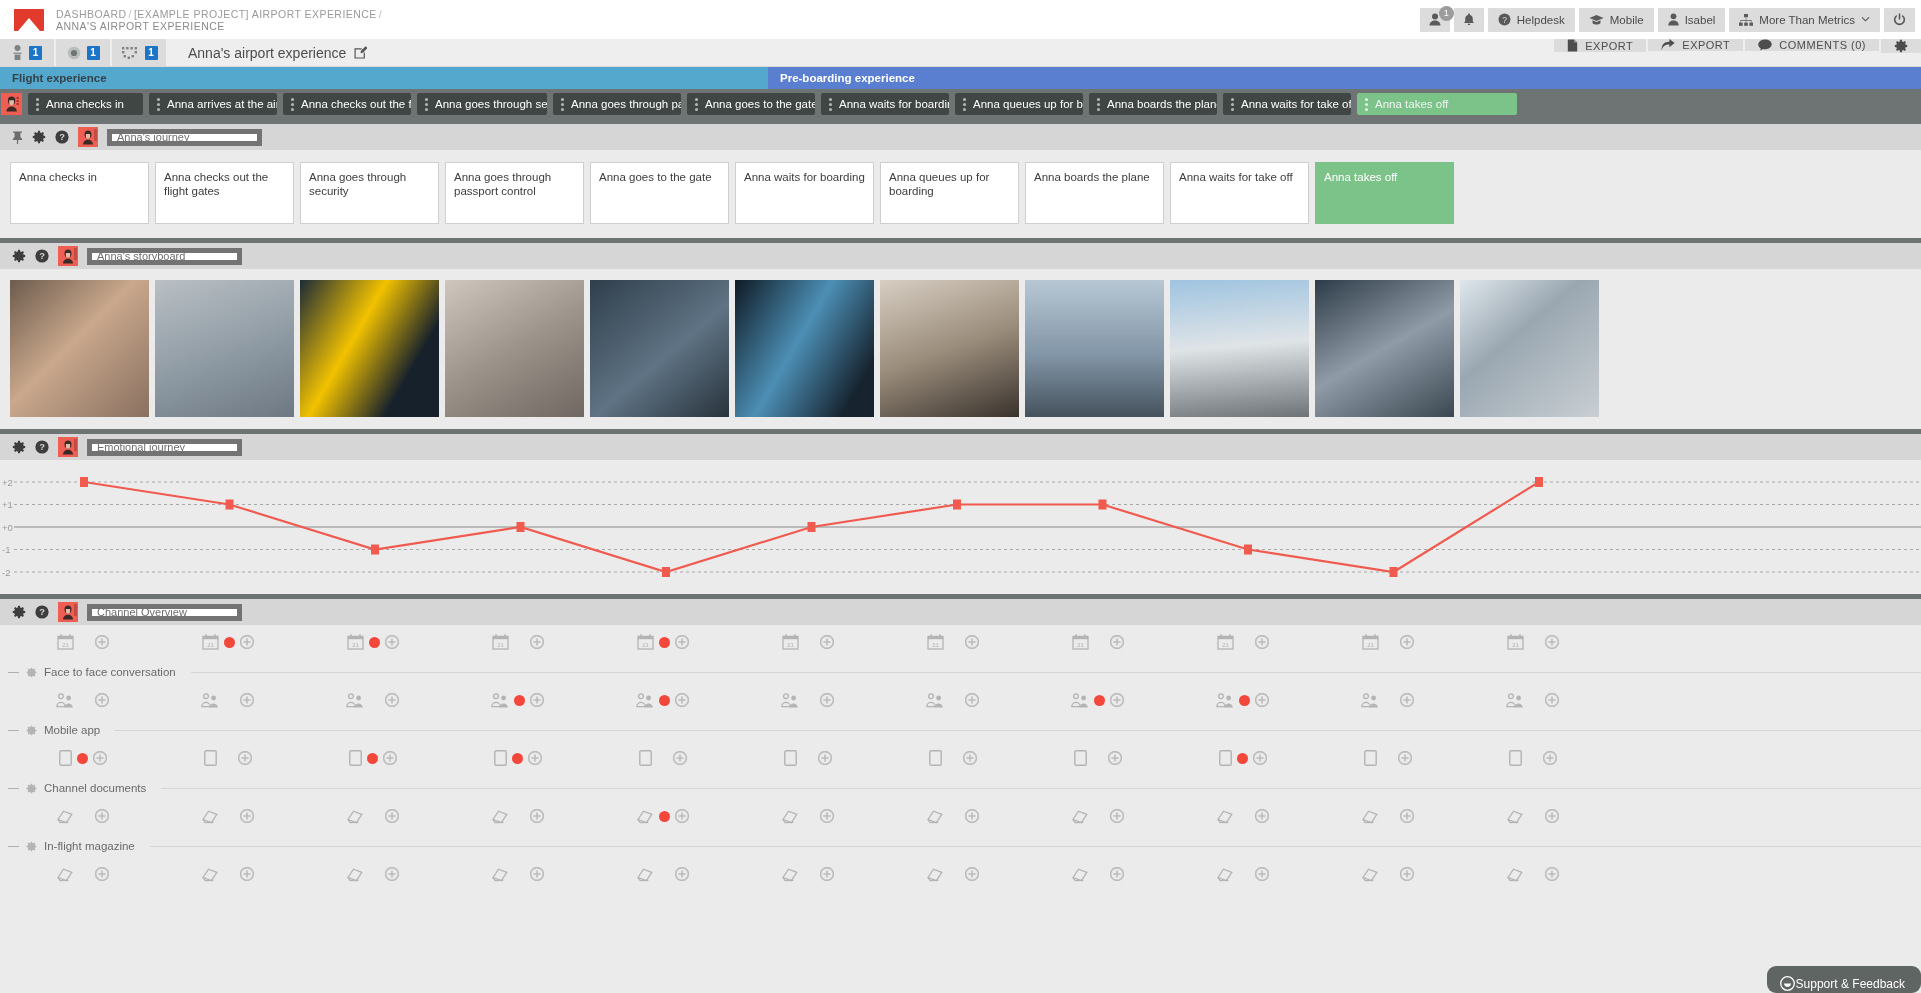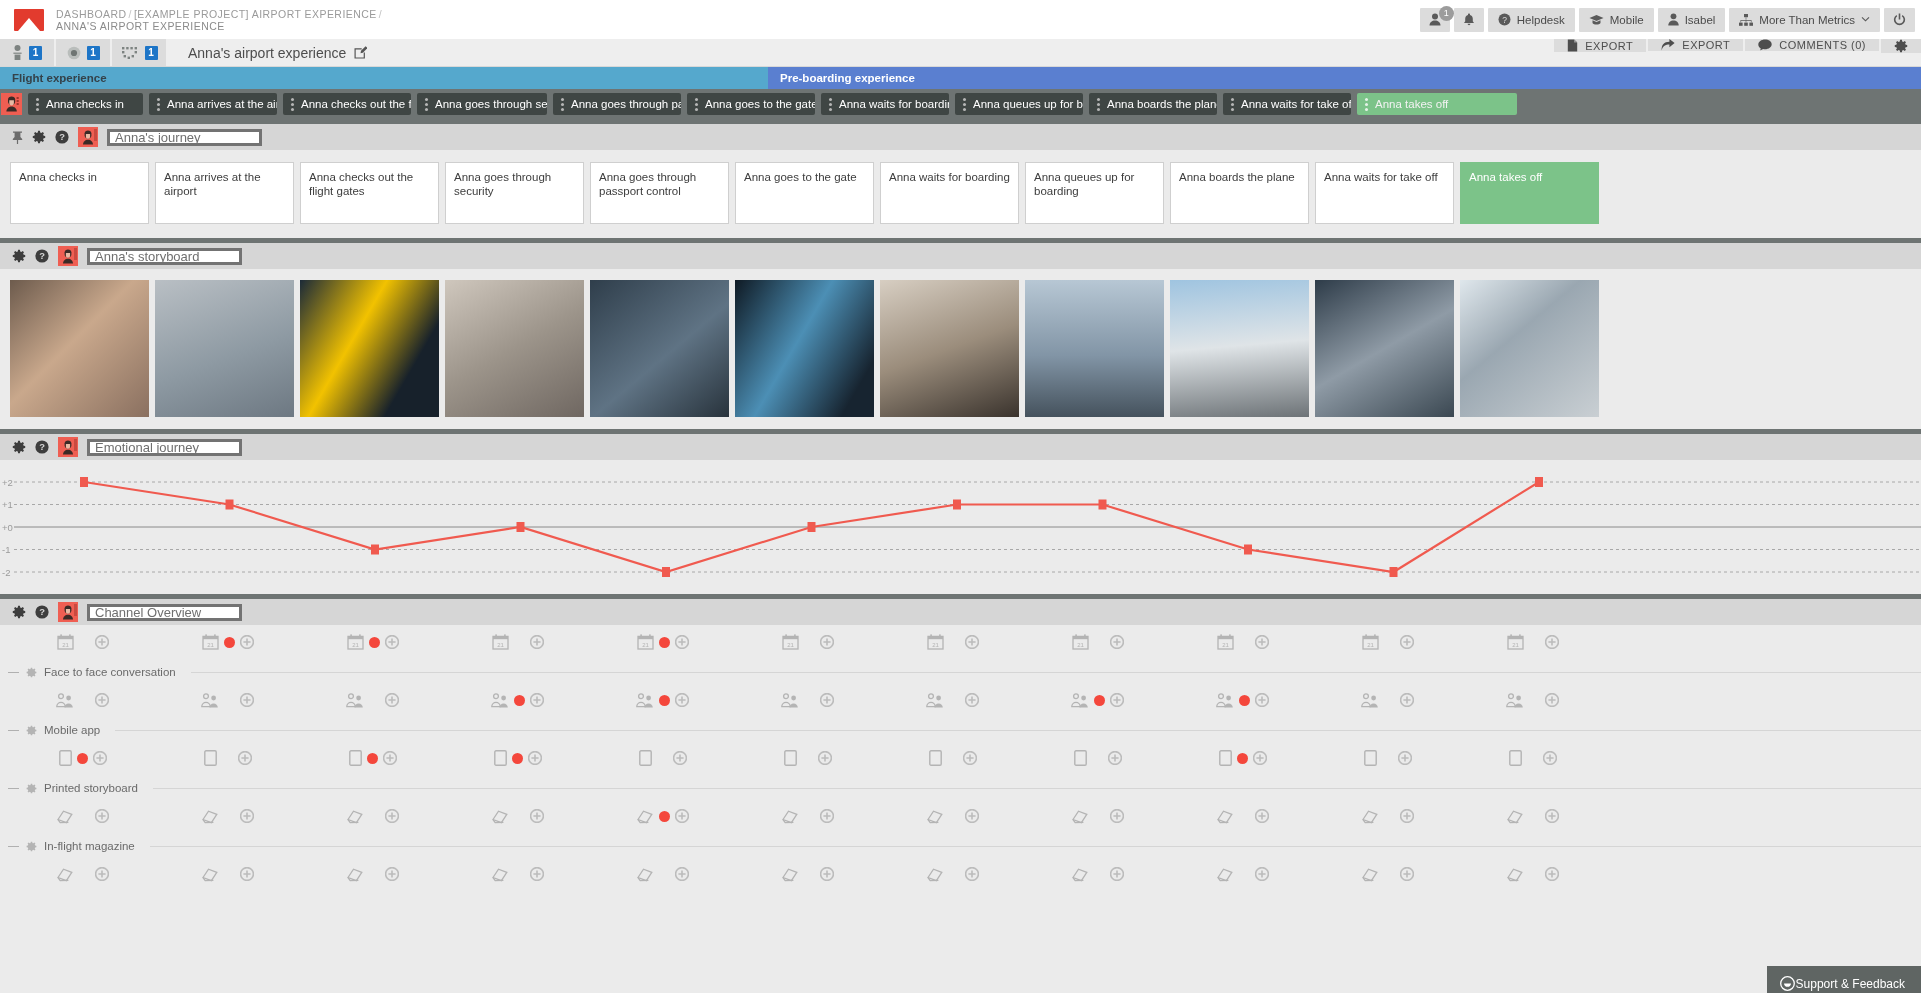--- a/index.html
+++ b/index.html
@@ -114,22 +114,22 @@
   .lane-head .ico { display: flex; align-items: center; }
   .lane-avatar {
     width: 20px; height: 20px; background: #ef5e52; position: relative;
     display: flex; align-items: center; justify-content: center; flex: none;
   }
   .lane-avatar::after {
     content: ""; position: absolute; right: 1px; top: 2px; width: 3px; height: 12px;
     background: #c94a40;
   }
   .lane-input {
-    width: 155px; height: 17px; background: #ffffff; border: 3px solid #737373;
-    font-size: 13px; color: #6f6f6f; padding: 0 5px; line-height: 15px;
+    width: 155px; height: 17px; background: #ffffff; border: 5px solid #737373;
+    font-size: 11px; color: #6f6f6f; padding: 0 5px; line-height: 15px;
     font-family: "Liberation Sans", sans-serif;
   }
   .lane-body { background: #ebebeb; }
 
   
   .cardrow { display: flex; gap: 6px; padding: 12px 0 14px 10px; }
   .jcard {
     width: 139px; height: 62px; background: #ffffff; border: 1px solid #cfcfcf;
     font-size: 11.5px; color: #3d3d3d; padding: 7px 8px; line-height: 14px;
     flex: none;
@@ -157,21 +157,21 @@
     width: 145px; flex: none; display: flex; align-items: center;
     justify-content: center; gap: 5px; height: 22px;
   }
   .reddot { width: 11px; height: 11px; border-radius: 50%; background: #f4473c; flex: none; }
   .reddot.hidden { visibility: hidden; }
 
   
   .support {
     position: absolute; right: 0; bottom: 0; height: 27px; background: #5f6563;
     color: #ffffff; font-size: 12px; display: flex; align-items: center;
-    gap: 1px; padding: 8px 16px 0 13px; z-index: 40;
+    gap: 1px; padding: 8px 16px 0 13px; z-index: 40; border-radius: 9px;
   }
   .scroller { position: absolute; left: 0; right: 0; top: 0; bottom: 0; overflow: hidden; }
 </style>
 </head>
 <body>
 
 <div class="topbar">
   <div class="brand-logo"></div>
   <div class="breadcrumb">
     <div class="bc-line1">
@@ -438,21 +438,20 @@
           <path d="M2.6 3.2C2.6 1.5 4.1.4 6 .4s3.4 1.1 3.4 2.8v2.2c0 1.7-1.5 3-3.4 3S2.6 7.1 2.6 5.4z" fill="#3b2a26"></path>
           <path d="M3.9 3.9h4.2v2.9c0 1.1-.9 2-2.1 2s-2.1-.9-2.1-2z" fill="#e8b9a4"></path>
           <path d="M1 14.6c0-2.8 2.2-4.9 5-4.9s5 2.1 5 4.9z" fill="#3b2a26"></path>
         </svg>
     </div>
     <input class="lane-input" readonly="" value="Anna's journey" style="">
   </div>
   <div class="lane-body">
     <div class="cardrow" id="journey-cards">
         <div class="jcard"><span>Anna checks in</span></div>
-        <div class="jcard"><span>Anna arrives at the airport</span></div>
         <div class="jcard"><span>Anna checks out the flight gates</span></div>
         <div class="jcard"><span>Anna goes through security</span></div>
         <div class="jcard"><span>Anna goes through passport control</span></div>
         <div class="jcard"><span>Anna goes to the gate</span></div>
         <div class="jcard"><span>Anna waits for boarding</span></div>
         <div class="jcard"><span>Anna queues up for boarding</span></div>
         <div class="jcard"><span>Anna boards the plane</span></div>
         <div class="jcard"><span>Anna waits for take off</span></div>
         <div class="jcard selected"><span>Anna takes off</span></div>
       </div>
@@ -983,21 +982,21 @@
             <circle cx="7" cy="7" r="6.4" fill="none" stroke="#bcbcbc" stroke-width="1.6"></circle>
             <path d="M6.2 3.4h1.6v7.2H6.2zM3.4 6.2h7.2v1.6H3.4z" fill="#bcbcbc"></path>
           </svg>
         </div>
       </div>
       <div class="chan-group-head">
         <span class="chan-dash"></span>
         <svg width="11" height="11" viewBox="0 0 14 14" fill="#b4b4b4">
           <path d="M7 4.6a2.4 2.4 0 1 0 0 4.8 2.4 2.4 0 0 0 0-4.8zm6.2 3.3V6.1l-1.6-.3a4.8 4.8 0 0 0-.5-1.2l.9-1.3-1.3-1.3-1.3.9a4.8 4.8 0 0 0-1.2-.5L7.9.8H6.1l-.3 1.6a4.8 4.8 0 0 0-1.2.5l-1.3-.9-1.3 1.3.9 1.3a4.8 4.8 0 0 0-.5 1.2l-1.6.3v1.8l1.6.3c.1.4.3.8.5 1.2l-.9 1.3 1.3 1.3 1.3-.9c.4.2.8.4 1.2.5l.3 1.6h1.8l.3-1.6c.4-.1.8-.3 1.2-.5l1.3.9 1.3-1.3-.9-1.3c.2-.4.4-.8.5-1.2z"></path>
         </svg>
-        <span>Printed storyboard</span>
+        <span>Channel documents</span>
         <span class="chan-rule"></span>
       </div>
       <div class="chan-row">
         <div class="chan-cell">
           <svg width="18" height="15" viewBox="0 0 18 15" fill="none" stroke="#b4b4b4" stroke-width="1.3">
             <path d="M2 10.5 7.5 2.2l8.3 3.2-5.4 8.2z"></path>
             <path d="M2 10.5 4.2 13.6l8.2-.3"></path>
           </svg>
           <span class="reddot hidden"></span>
           <svg width="14" height="14" viewBox="0 0 14 14">

